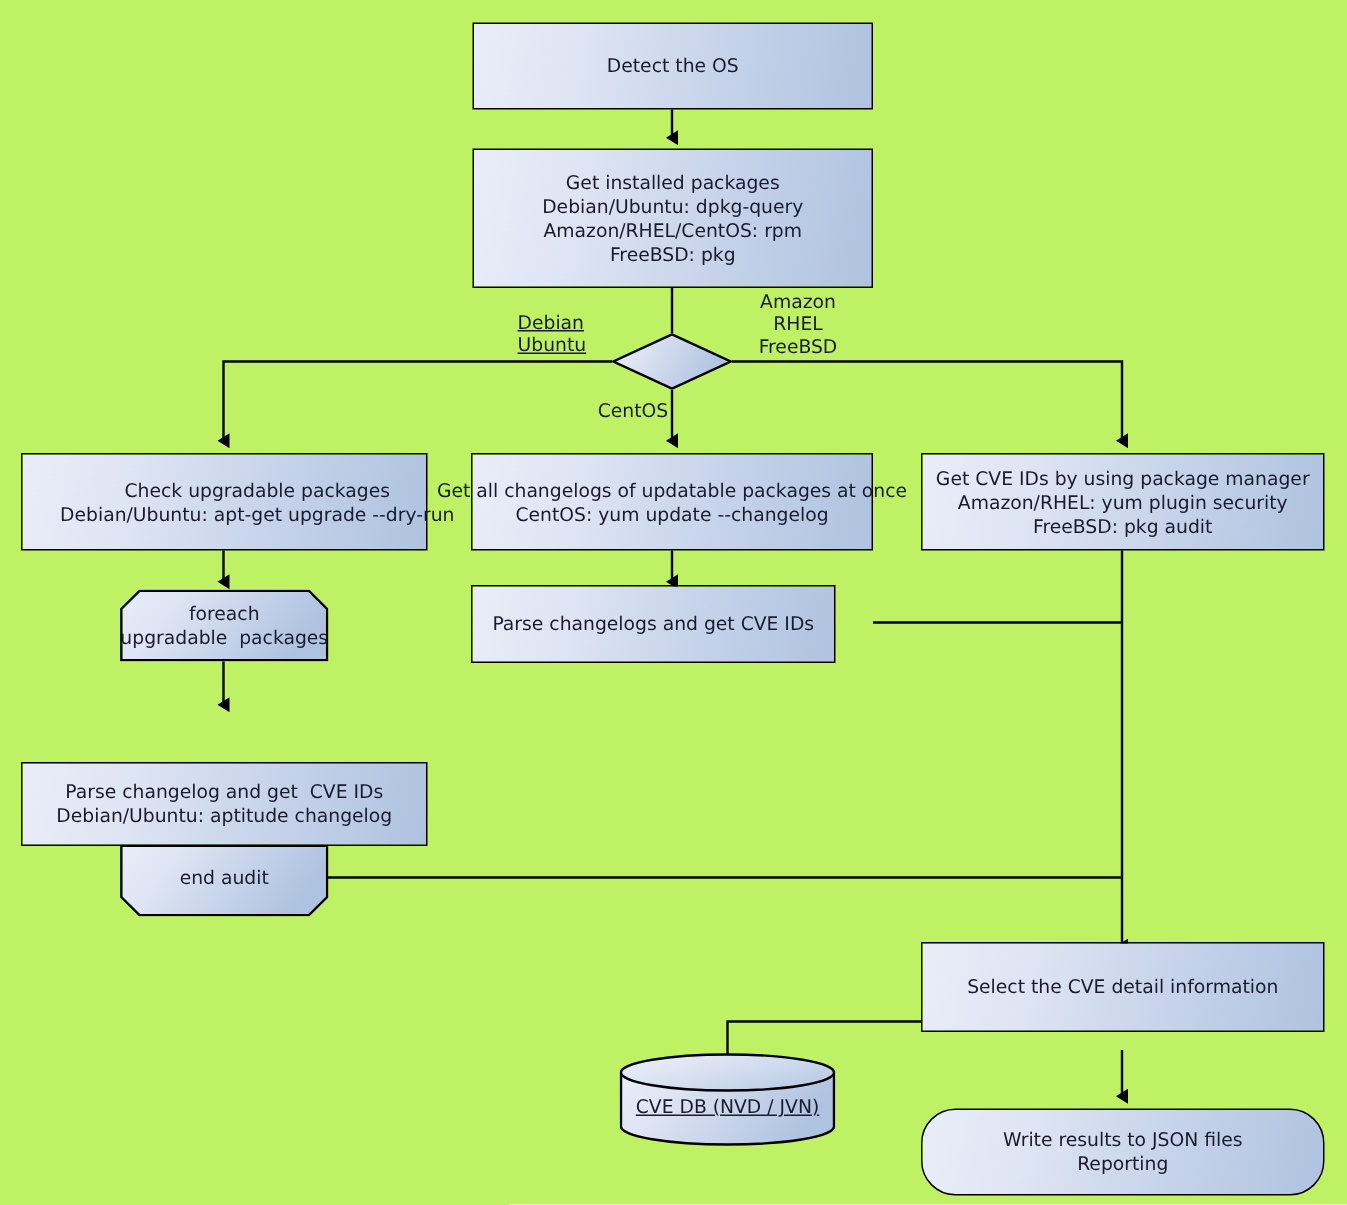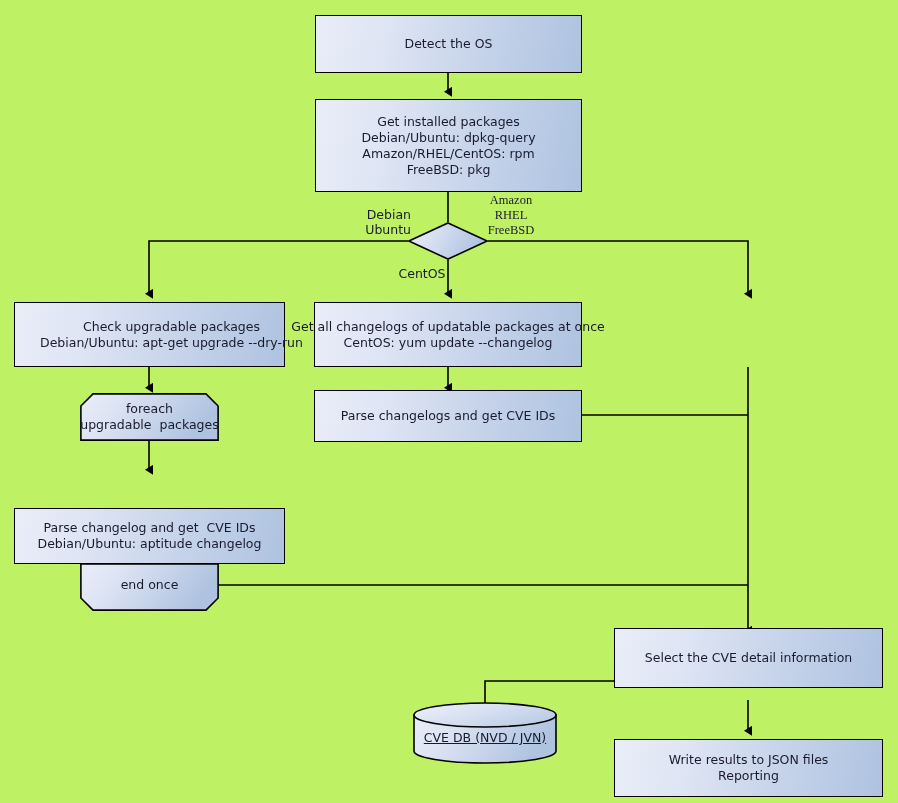--- a/index.html
+++ b/index.html
@@ -64,21 +64,21 @@
     border-radius: 17px;
   }
   .edge-label {
     position: absolute;
     color: #1a1a2e;
     font-size: 12.5px;
     line-height: 15px;
     white-space: pre;
   }
   .el-right { text-align: center; }
-  .el-left  { text-align: right; }
+  .el-left  { text-align: left; text-decoration: underline; }
 </style>
 </head>
 <body>
 
 <div id="canvas">
 
   <svg id="edges" viewBox="0 0 898 803" width="898" height="803" xmlns="http://www.w3.org/2000/svg">
     <defs>
       <marker id="arrow" markerWidth="10" markerHeight="10" refX="5.2" refY="4" orient="auto" markerUnits="userSpaceOnUse">
         <path d="M0,0 L10,0 L5,8 z" fill="#000000"></path>
@@ -141,77 +141,82 @@
 
   <div class="diamond-wrap" style="left:408px; top:222px; width:80px; height:38px;">
     <svg width="80" height="38" viewBox="0 0 80 38" xmlns="http://www.w3.org/2000/svg">
       <polygon points="40,0.9 79.1,19 40,37.1 0.9,19" fill="url(#nodeGrad)" stroke="#000000" stroke-width="1.6"></polygon>
     </svg>
   </div>
 
   <div class="edge-label el-left" style="left:345px; top:207px; width:66px;"><span>Debian
 Ubuntu</span></div>
 
-  <div class="edge-label el-right" style="left:473px; top:193px; width:76px;font-family:Liberation Serif, serif;"><span>Amazon
+  <div class="edge-label el-right" style="left:494px; top:193px; width:76px;"><span>Amazon
 RHEL
 FreeBSD</span></div>
 
   <div class="edge-label" style="left:396px; top:266px; width:52px; text-align:center;"><span>CentOS</span></div>
 
   <div class="node box" style="left:14px; top:302px; width:271px; height:65px;padding-left:44px;">
     <span>Check upgradable packages
 Debian/Ubuntu: apt-get upgrade --dry-run</span>
   </div>
 
   <div class="node box" style="left:314px; top:302px; width:268px; height:65px;">
     <span>Get all changelogs of updatable packages at once
 CentOS: yum update --changelog</span>
   </div>
 
+  <div class="node box" style="left:614px; top:302px; width:269px; height:65px;">
+    <span>Get CVE IDs by using package manager
+Amazon/RHEL: yum plugin security
+FreeBSD: pkg audit</span>
+  </div>
 
   <div class="loopshape" style="left:80px; top:393px; width:139px; height:48px;">
     <svg width="139" height="48" viewBox="0 0 139 48" xmlns="http://www.w3.org/2000/svg">
       <path d="M0.9,47.1 L0.9,13 L13,0.9 L126,0.9 L138.1,13 L138.1,47.1 Z" fill="url(#nodeGrad)" stroke="#000000" stroke-width="1.6" stroke-linejoin="miter"></path>
     </svg>
   </div>
   <div class="loop-label" style="left:80px; top:393px; width:139px; height:48px;">
     <span>foreach
 upgradable  packages</span>
   </div>
 
-  <div class="node box" style="left:314px; top:390px; width:268px; height:52px;">
+  <div class="node box" style="left:314px; top:390px; width:243px; height:52px;">
     <span>Parse changelogs and get CVE IDs</span>
   </div>
 
   <div class="node box" style="left:14px; top:476px; width:271px; height:56px;margin-top:32px;">
     <span>Parse changelog and get  CVE IDs
 Debian/Ubuntu: aptitude changelog</span>
   </div>
 
   <div class="loopshape" style="left:80px; top:563px; width:139px; height:48px;">
     <svg width="139" height="48" viewBox="0 0 139 48" xmlns="http://www.w3.org/2000/svg">
       <path d="M0.9,0.9 L138.1,0.9 L138.1,35 L126,47.1 L13,47.1 L0.9,35 Z" fill="url(#nodeGrad)" stroke="#000000" stroke-width="1.6" stroke-linejoin="miter"></path>
     </svg>
   </div>
   <div class="loop-label" style="left:80px; top:563px; width:139px; height:44px;">
-    <span>end once</span>
+    <span>end audit</span>
   </div>
 
   <div class="node box" style="left:614px; top:628px; width:269px; height:60px;">
     <span>Select the CVE detail information</span>
   </div>
 
   <div class="cylinder" style="left:413px; top:702px; width:144px; height:62px;">
     <svg width="144" height="62" viewBox="0 0 144 62" xmlns="http://www.w3.org/2000/svg">
       <path d="M1,13 L1,49 A71,12 0 0 0 143,49 L143,13 Z" fill="url(#nodeGrad)" stroke="#000000" stroke-width="1.6"></path>
       <ellipse cx="72" cy="13" rx="71" ry="12" fill="url(#cylTop)" stroke="#000000" stroke-width="1.6"></ellipse>
     </svg>
   </div>
   <div class="loop-label" style="left:413px; top:714px; width:144px; height:48px;text-decoration:underline;">
     <span>CVE DB (NVD / JVN)</span>
   </div>
 
-  <div class="node box" style="left:614px; top:739px; width:269px; height:58px;">
+  <div class="node box" style="left:614px; top:739px; width:269px; height:58px;border-radius:23px;">
     <span>Write results to JSON files
 Reporting</span>
   </div>
 
 </div>
 
 </body></html>

